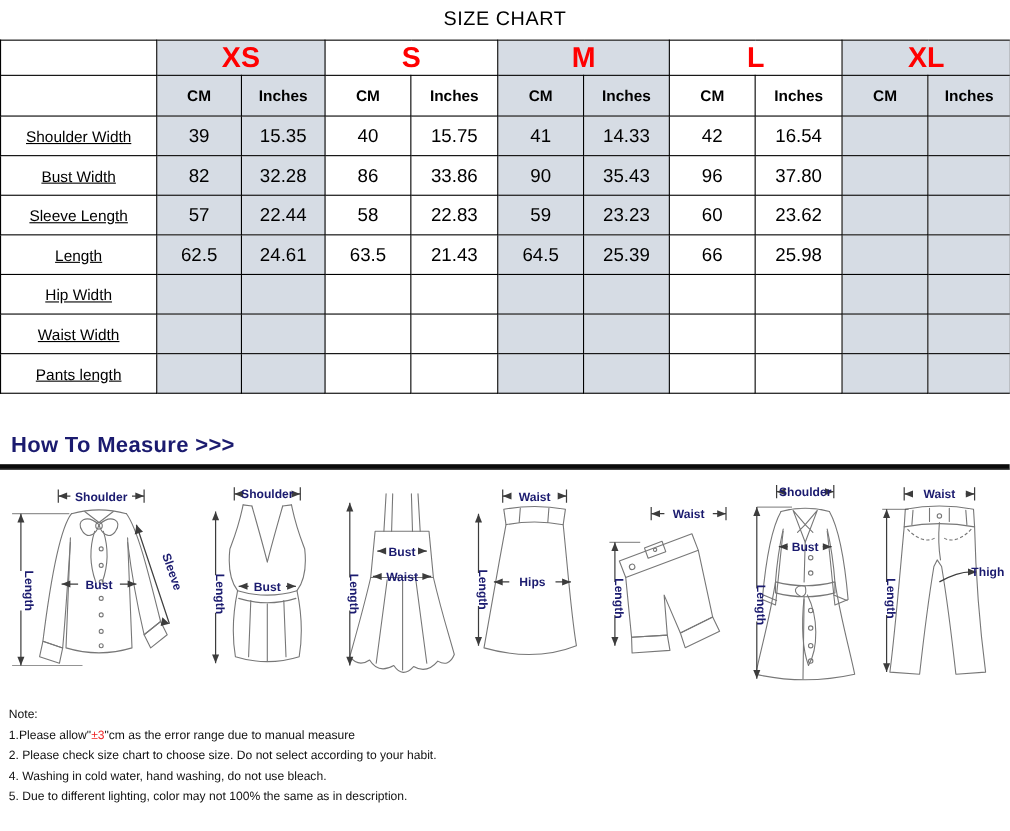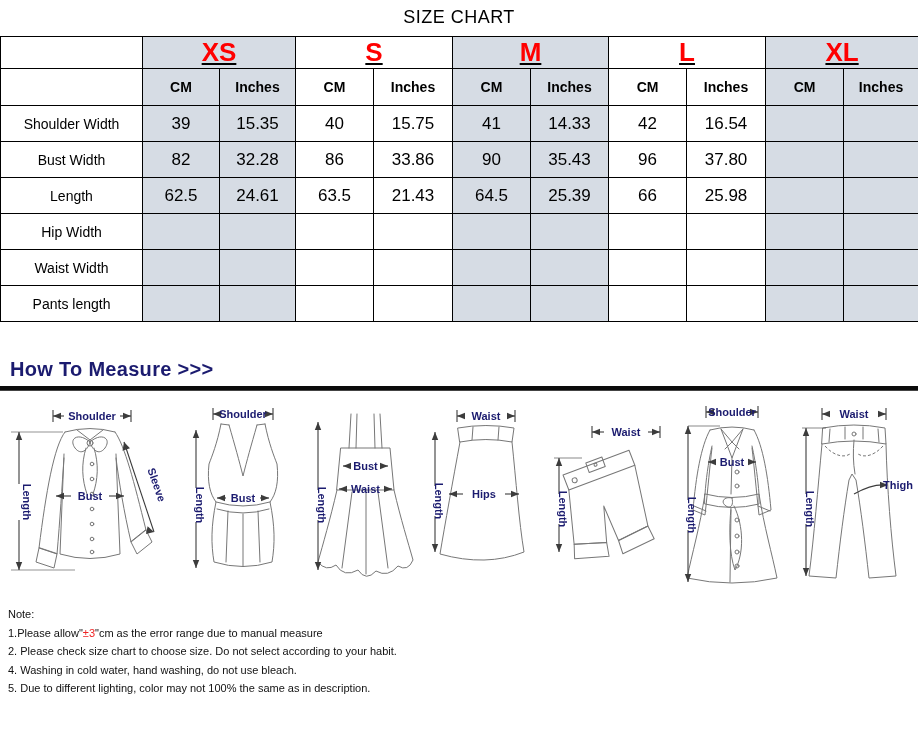--- a/index.html
+++ b/index.html
@@ -3,33 +3,33 @@
 <meta charset="utf-8">
 <style>
   html,body{margin:0;padding:0;background:#fff;}
   body{width:918px;height:755px;overflow:hidden;font-family:"Liberation Sans",sans-serif;color:#000;}
   .page{width:918px;height:755px;position:relative;}
 
   .title{height:29px;padding-top:7px;text-align:center;font-size:18px;font-weight:normal;letter-spacing:.5px;}
 
   table.size-table{border-collapse:collapse;table-layout:fixed;width:918px;}
   .size-table th,.size-table td{border:1px solid #000;text-align:center;vertical-align:middle;padding:0;font-weight:normal;overflow:hidden;}
-  .size-table thead tr.size-row{height:26px;text-decoration:underline;}
+  .size-table thead tr.size-row{height:26px;}
   .size-table thead tr.unit-row{height:37px;}
   .size-table tbody tr{height:36px;}
   th.size{font-size:26px;font-weight:bold;color:#ff0000;font-family:"Liberation Sans",sans-serif;}
   th.unit{font-size:14px;font-weight:bold;color:#000;}
-  th.rowlabel{font-size:14px;font-weight:normal;}
+  th.rowlabel{font-size:14px;font-weight:normal;text-decoration:underline;}
   td.val{font-size:17px;}
   .shaded{background:#d6dce4;}
 
   .measure-head{margin:36px 0 5px 10px;font-size:20px;font-weight:bold;color:#1b1b6f;letter-spacing:.3px;}
   .divider{height:4px;background:#0b0b0b;border-bottom:1px solid #444;}
 
-  .figures{display:flex;justify-content:space-between;align-items:flex-end;padding:9px 3px 0 3px;height:194px;}
+  .figures{display:flex;justify-content:space-between;align-items:center;padding:9px 3px 0 3px;height:194px;}
   .figures svg{display:block;}
   .g{fill:none;stroke:#777;stroke-width:1;stroke-linecap:round;stroke-linejoin:round;}
   .gd{fill:none;stroke:#777;stroke-width:1;stroke-dasharray:3 2;}
   .arr{stroke:#3c3c3c;stroke-width:1.1;fill:none;}
   .faint{opacity:.55;}
   .ah{fill:#3c3c3c;stroke:none;}
   .lab{fill:#1b1b6f;font-size:11px;font-weight:bold;font-family:"Liberation Sans",sans-serif;}
 
   .notes{margin:11px 0 0 8px;font-size:11px;line-height:18.6px;color:#111;}
   .red{color:#ee2222;}
@@ -95,20 +95,33 @@
         <tr>
           <th class="rowlabel">Bust Width</th>
           <td class="val shaded">82</td>
           <td class="val shaded">32.28</td>
           <td class="val">86</td>
           <td class="val">33.86</td>
           <td class="val shaded">90</td>
           <td class="val shaded">35.43</td>
           <td class="val">96</td>
           <td class="val">37.80</td>
+          <td class="val shaded"></td>
+          <td class="val shaded"></td>
+        </tr>
+        <tr>
+          <th class="rowlabel">Sleeve Length</th>
+          <td class="val shaded">57</td>
+          <td class="val shaded">22.44</td>
+          <td class="val">58</td>
+          <td class="val">22.83</td>
+          <td class="val shaded">59</td>
+          <td class="val shaded">23.23</td>
+          <td class="val">60</td>
+          <td class="val">23.62</td>
           <td class="val shaded"></td>
           <td class="val shaded"></td>
         </tr>
         <tr>
           <th class="rowlabel">Length</th>
           <td class="val shaded">62.5</td>
           <td class="val shaded">24.61</td>
           <td class="val">63.5</td>
           <td class="val">21.43</td>
           <td class="val shaded">64.5</td>

